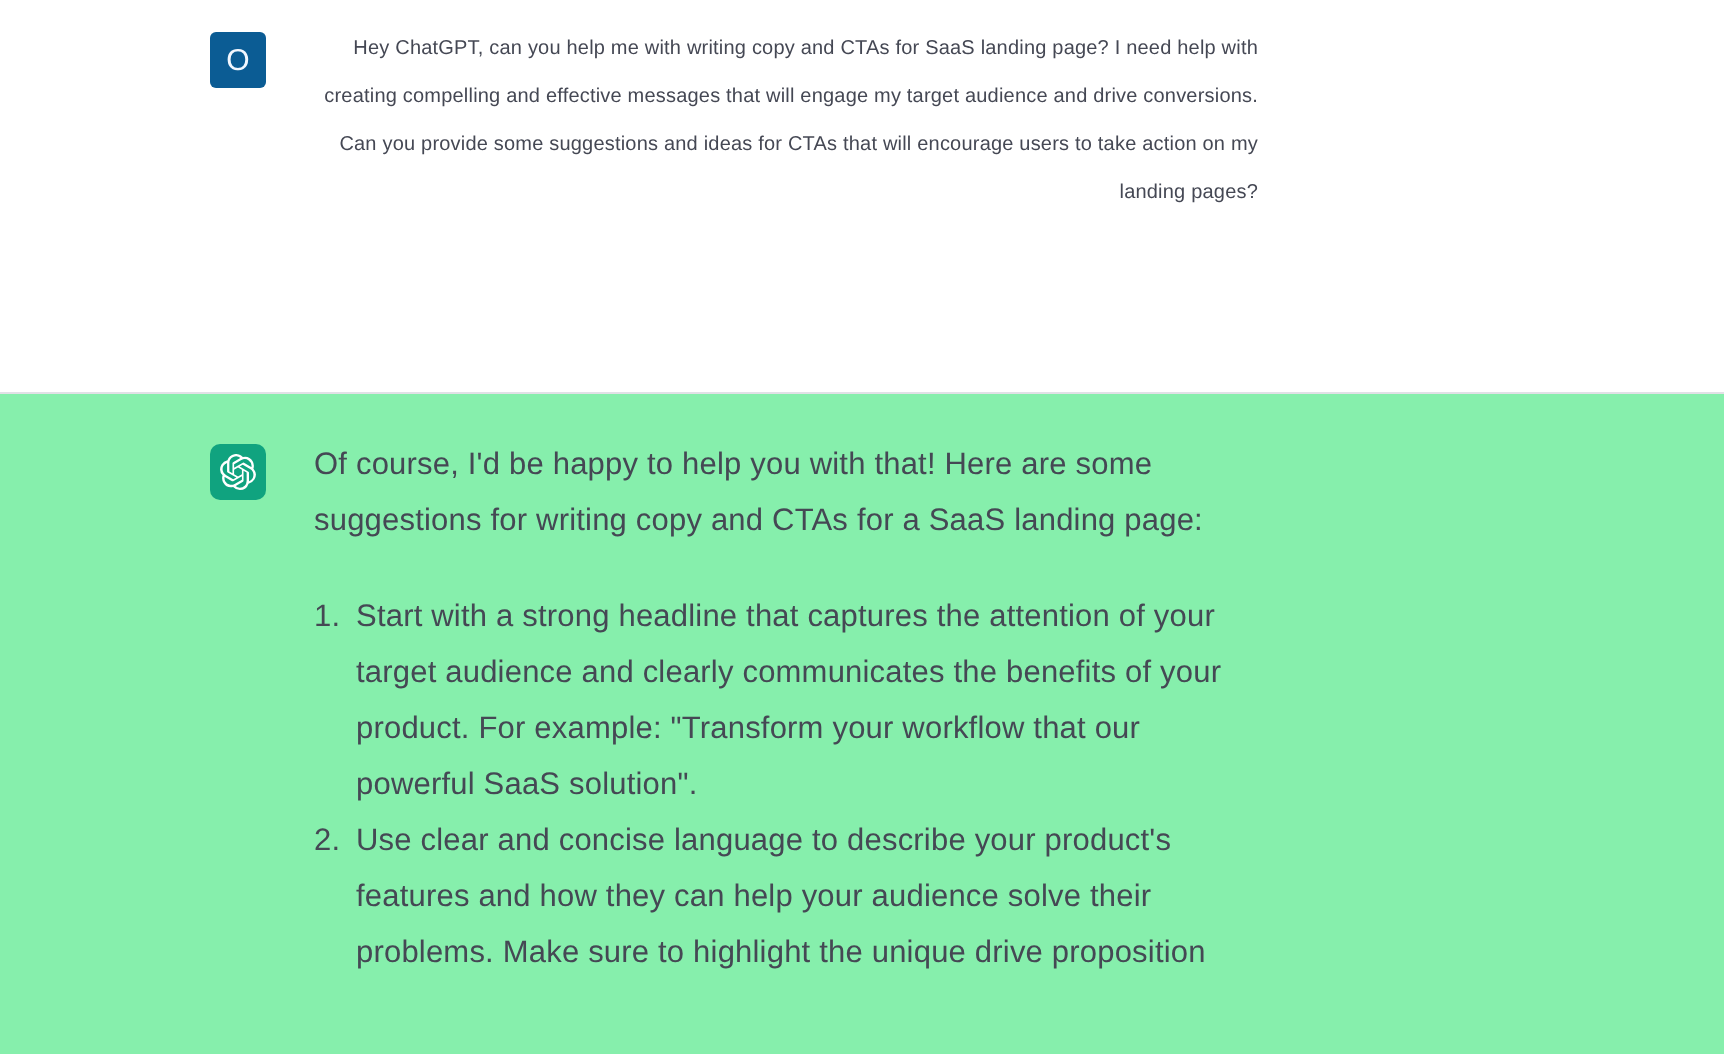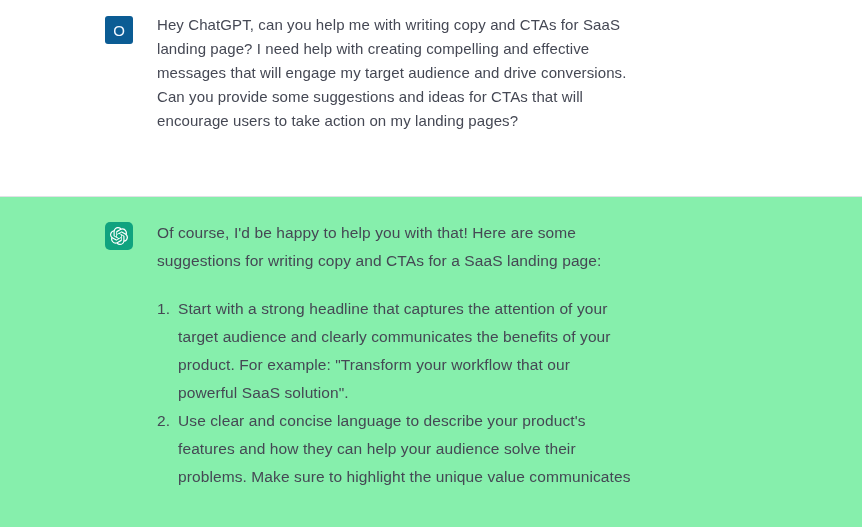--- a/index.html
+++ b/index.html
@@ -48,24 +48,25 @@
     font-size: 15px;
     line-height: 1;
   }
   .avatar.assistant-avatar {
     background: #10a37f;
     border-radius: 5px;
   }
   .avatar.assistant-avatar svg { width: 18px; height: 18px; display: block; }
 
   .message-text {
-    font-size: 15px;
+    font-size: 10px;
     line-height: 24px;
     max-width: 472px;
     letter-spacing: 0.1px;
+    text-align: right;
   }
 
   .assistant-content { max-width: 474px; }
   .assistant-content p {
     font-size: 15.5px;
     line-height: 28px;
     margin: 0 0 20px 0;
     letter-spacing: 0.1px;
   }
   ol.suggestions {
@@ -106,20 +107,20 @@
       </div>
       <div class="assistant-content">
         <p>Of course, I'd be happy to help you with that! Here are some suggestions for writing copy and CTAs for a SaaS landing page:</p>
         <ol class="suggestions">
           <li>
             <span class="li-num">1.</span>
             <span class="li-text">Start with a strong headline that captures the attention of your target audience and clearly communicates the benefits of your product. For example: "Transform your workflow that our powerful SaaS solution".</span>
           </li>
           <li>
             <span class="li-num">2.</span>
-            <span class="li-text">Use clear and concise language to describe your product's features and how they can help your audience solve their problems. Make sure to highlight the unique value communicates</span>
+            <span class="li-text">Use clear and concise language to describe your product's features and how they can help your audience solve their problems. Make sure to highlight the unique drive proposition</span>
           </li>
         </ol>
       </div>
     </div>
   </div>
 
 </div>
 
 </body></html>

